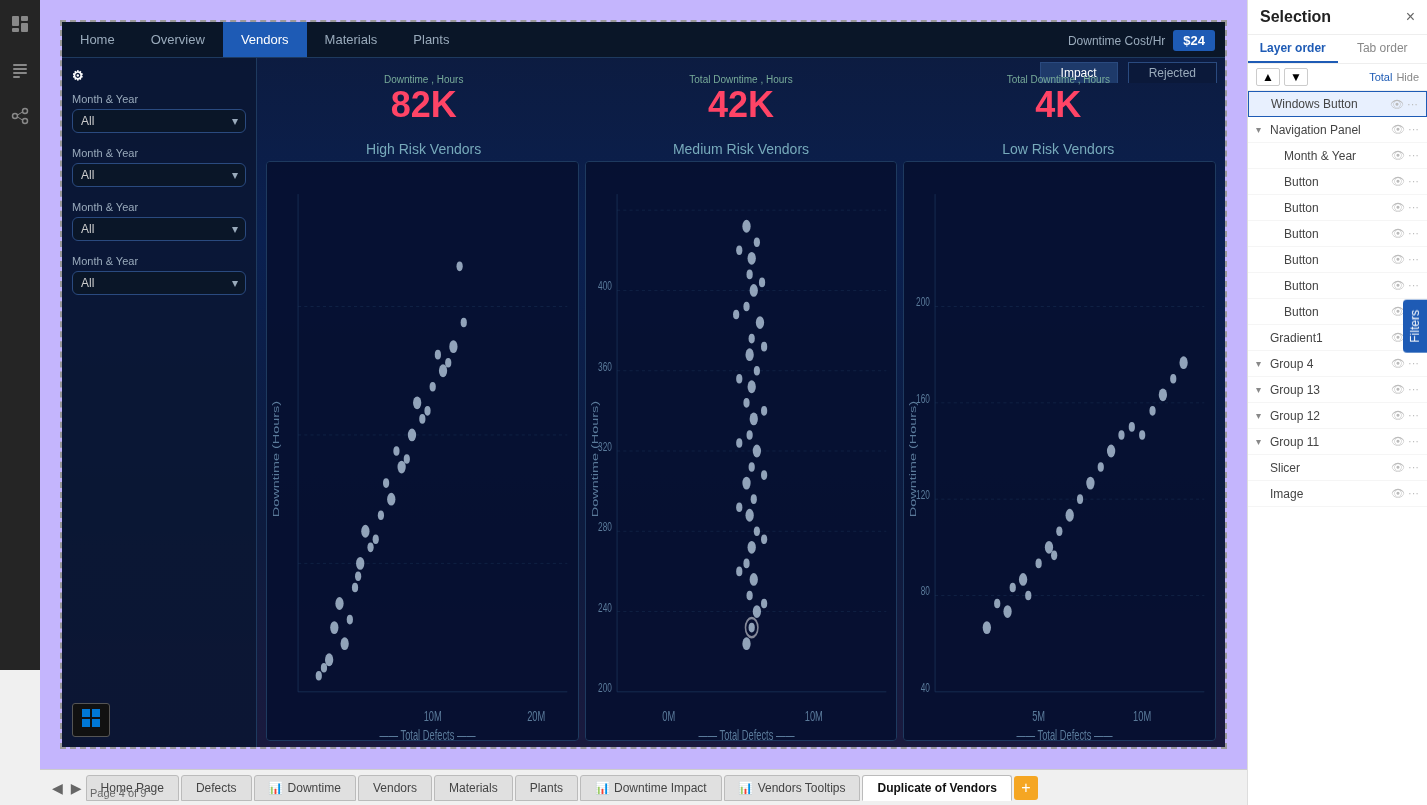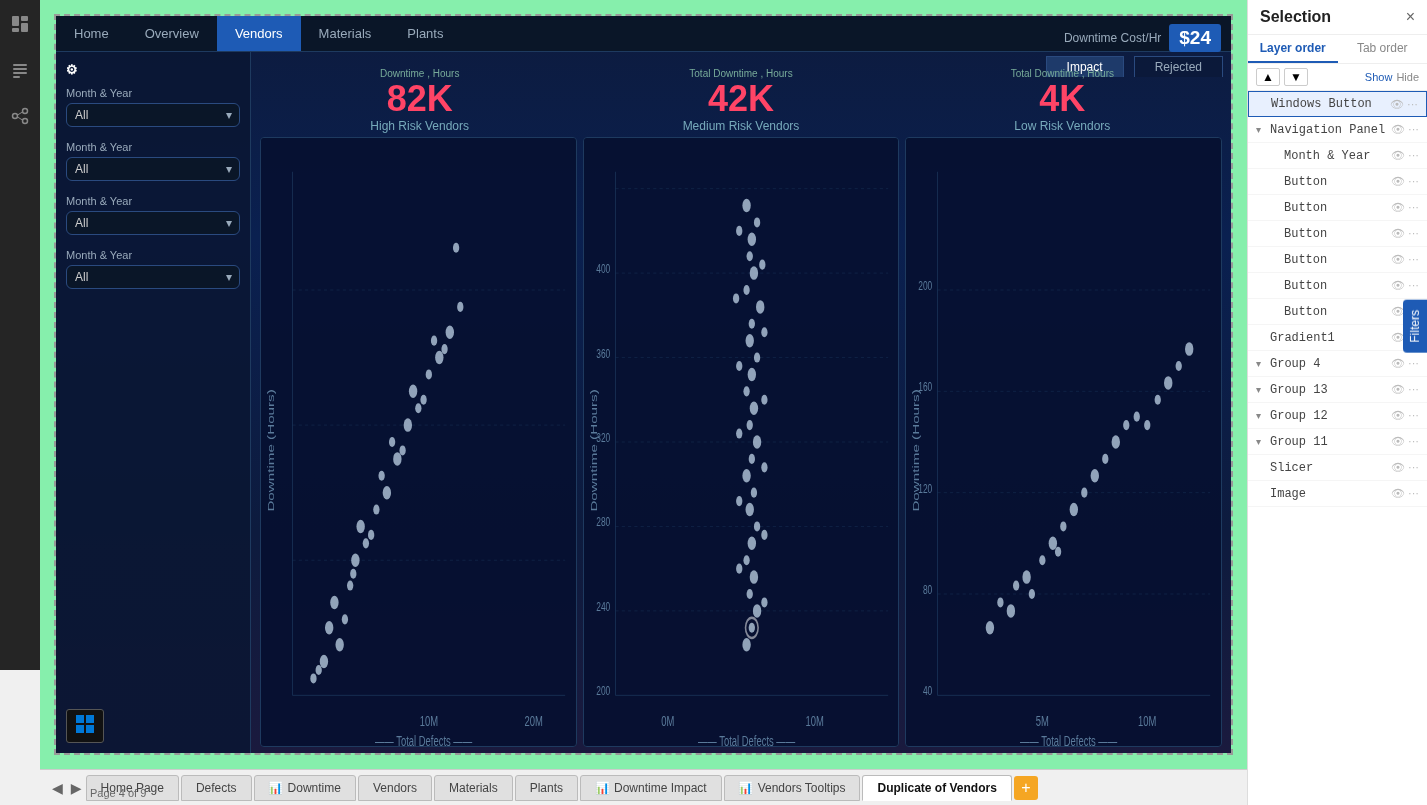--- a/index.html
+++ b/index.html
@@ -33,21 +33,21 @@
     .nav-item.active { background: #1e5bb5; color: #fff; }
 
     
     .top-controls {
       position: absolute; top: 8px; right: 10px;
       display: flex; align-items: center; gap: 8px;
     }
     .cost-label { color: #9ab; font-size: 12px; }
     .cost-value {
       background: #1e5bb5; color: #fff; padding: 3px 10px;
-      font-size: 19px; font-weight: bold; border-radius: 3px;
+      font-size: 13px; font-weight: bold; border-radius: 3px;
     }
 
     
     .filter-panel {
       position: absolute; top: 36px; left: 0; width: 195px; bottom: 0;
       background: rgba(10,22,50,0.85);
       border-right: 1px solid #1e3a5f;
       padding: 10px;
     }
     .filter-header { color: #fff; font-size: 13px; font-weight: 600; margin-bottom: 10px; display: flex; align-items: center; gap: 6px; }
@@ -73,21 +73,21 @@
     }
     .impact-tab.active { background: #1e3a6a; color: #fff; }
 
     
     .metrics-row {
       display: flex; gap: 0; padding: 6px 8px 4px; align-items: flex-start; border-radius: 32px;
     }
     .metric-block { flex: 1; display: flex; flex-direction: column; align-items: center; }
     .metric-sublabel { color: #7a9; font-size: 10px; margin-bottom: 2px; }
     .metric-value { font-size: 36px; font-weight: 700; color: #ff4466; line-height: 1; }
-    .metric-name { color: #7ab; font-size: 12px; margin-top: 2px; }
+    .metric-name { color: #7ab; font-size: 14px; margin-top: 18px; }
 
     
     .charts-row {
       display: flex; flex: 1; gap: 0; padding: 0 6px 6px; overflow: hidden;
     }
     .chart-block {
       flex: 1; background: rgba(5,15,40,0.6);
       border: 1px solid #1e3a5f; border-radius: 4px; margin: 0 3px;
       display: flex; flex-direction: column; overflow: hidden; position: relative;
     }
@@ -141,37 +141,37 @@
 
     
     .layer-list { flex: 1; overflow-y: auto; }
     .layer-item {
       display: flex; align-items: center; padding: 4px 8px;
       font-size: 12px; color: #444; cursor: pointer; gap: 4px;
       border-bottom: 1px solid #f5f5f5; min-height: 26px;
     }
     .layer-item.selected { background: #e8f0fe; border: 1px solid #1e5bb5; }
     .layer-item .expand-icon { color: #888; font-size: 10px; width: 10px; }
-    .layer-item .layer-name { flex: 1; font-family: Liberation Mono, monospace; }
+    .layer-item .layer-name { flex: 1; }
     .layer-item .layer-icons { display: flex; gap: 3px; color: #bbb; font-size: 11px; margin-left: auto; }
     .layer-item.indent1 { padding-left: 22px; }
 
     
     .filters-tab {
       position: fixed; right: 0; top: 300px;
       background: #1e5bb5; color: #fff; writing-mode: vertical-rl;
       text-orientation: mixed; transform: rotate(180deg);
       padding: 10px 5px; font-size: 12px; cursor: pointer;
       z-index: 20; border-radius: 0 4px 4px 0;
     }
 
     
     .outer { display: flex; height: 100%; }
     .center-col { flex: 1; display: flex; flex-direction: column; overflow: hidden; margin-left: 40px; }
-    .canvas-wrapper { flex: 1; background: #86efac; padding: 14px; overflow: hidden; display: flex; flex-direction: column; }
+    .canvas-wrapper { flex: 1; background: #c4b5fd; padding: 20px; overflow: hidden; display: flex; flex-direction: column; }
     .canvas-inner { flex: 1; position: relative; overflow: hidden; border: 2px dashed #999; }
 
     
     .windows-btn {
       position: absolute; bottom: 10px; left: 10px;
       background: #111; border: 1px solid #555; padding: 4px 8px;
       border-radius: 3px; cursor: pointer;
     }
     .windows-btn svg { width: 20px; height: 20px; }
   </style>
@@ -514,21 +514,21 @@
       <button class="panel-close">×</button>
     </div>
     <div class="panel-tabs">
       <div class="panel-tab active">Layer order</div>
       <div class="panel-tab">Tab order</div>
     </div>
     <div class="layer-controls">
       <button class="layer-btn">▲</button>
       <button class="layer-btn">▼</button>
       <div class="layer-show-hide">
-        <span class="show-hide-label active">Show</span>
+        <span class="show-hide-label active">Total</span>
         <span class="show-hide-label">Hide</span>
       </div>
     </div>
     <div class="layer-list">
 
       <div class="layer-item selected">
         <span class="expand-icon"></span>
         <span class="layer-name">Windows Button</span>
         <span class="layer-icons">
           <span>👁</span>

